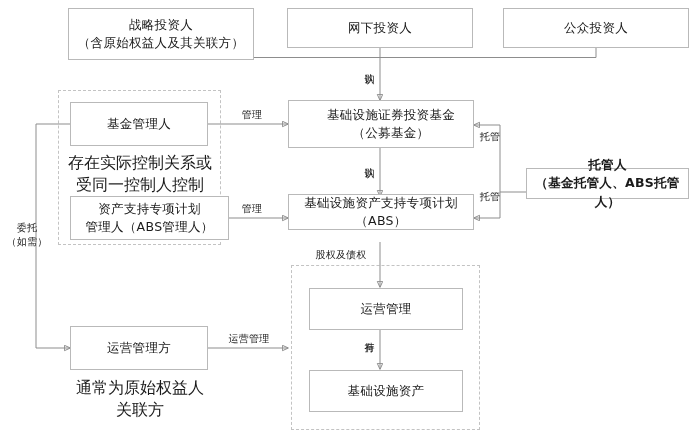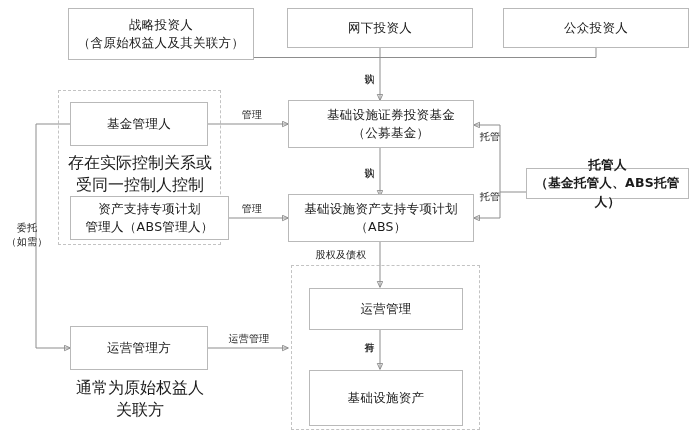--- a/index.html
+++ b/index.html
@@ -147,42 +147,42 @@
   <div class="box" style="left:70px; top:196px; width:159px; height:44px;">
     <span class="txt">资产支持专项计划
 管理人（ABS管理人）</span>
   </div>
 
   <div class="box" style="left:288px; top:100px; width:186px; height:48px;padding-left:20px;">
     <span class="txt">基础设施证券投资基金
 （公募基金）</span>
   </div>
 
-  <div class="box" style="left:288px; top:194px; width:186px; height:48px;">
+  <div class="box" style="left:288px; top:194px; width:186px; height:36px;">
     <span class="txt">基础设施资产支持专项计划
 （ABS）</span>
   </div>
 
   <div class="box" style="left:526px; top:168px; width:163px; height:31px;font-weight:bold;">
     <span class="txt">托管人
 （基金托管人、ABS托管人）</span>
   </div>
 
   <div class="box" style="left:70px; top:326px; width:138px; height:44px;">
     <span class="txt">运营管理方</span>
   </div>
 
   <div class="note" style="left:64px; top:377px; width:152px;">通常为原始权益人
 关联方</div>
 
   <div class="box" style="left:309px; top:288px; width:154px; height:42px;">
     <span class="txt">运营管理</span>
   </div>
 
-  <div class="box" style="left:309px; top:370px; width:154px; height:56px;">
+  <div class="box" style="left:309px; top:370px; width:154px; height:42px;">
     <span class="txt">基础设施资产</span>
   </div>
 
   <div class="label vert" style="left:364px; top:66px;">认购</div>
 
   <div class="label vert" style="left:364px; top:160px;">认购</div>
 
   <div class="label" style="left:232px; top:108px; width:40px;">管理</div>
 
   <div class="label" style="left:232px; top:202px; width:40px;">管理</div>

